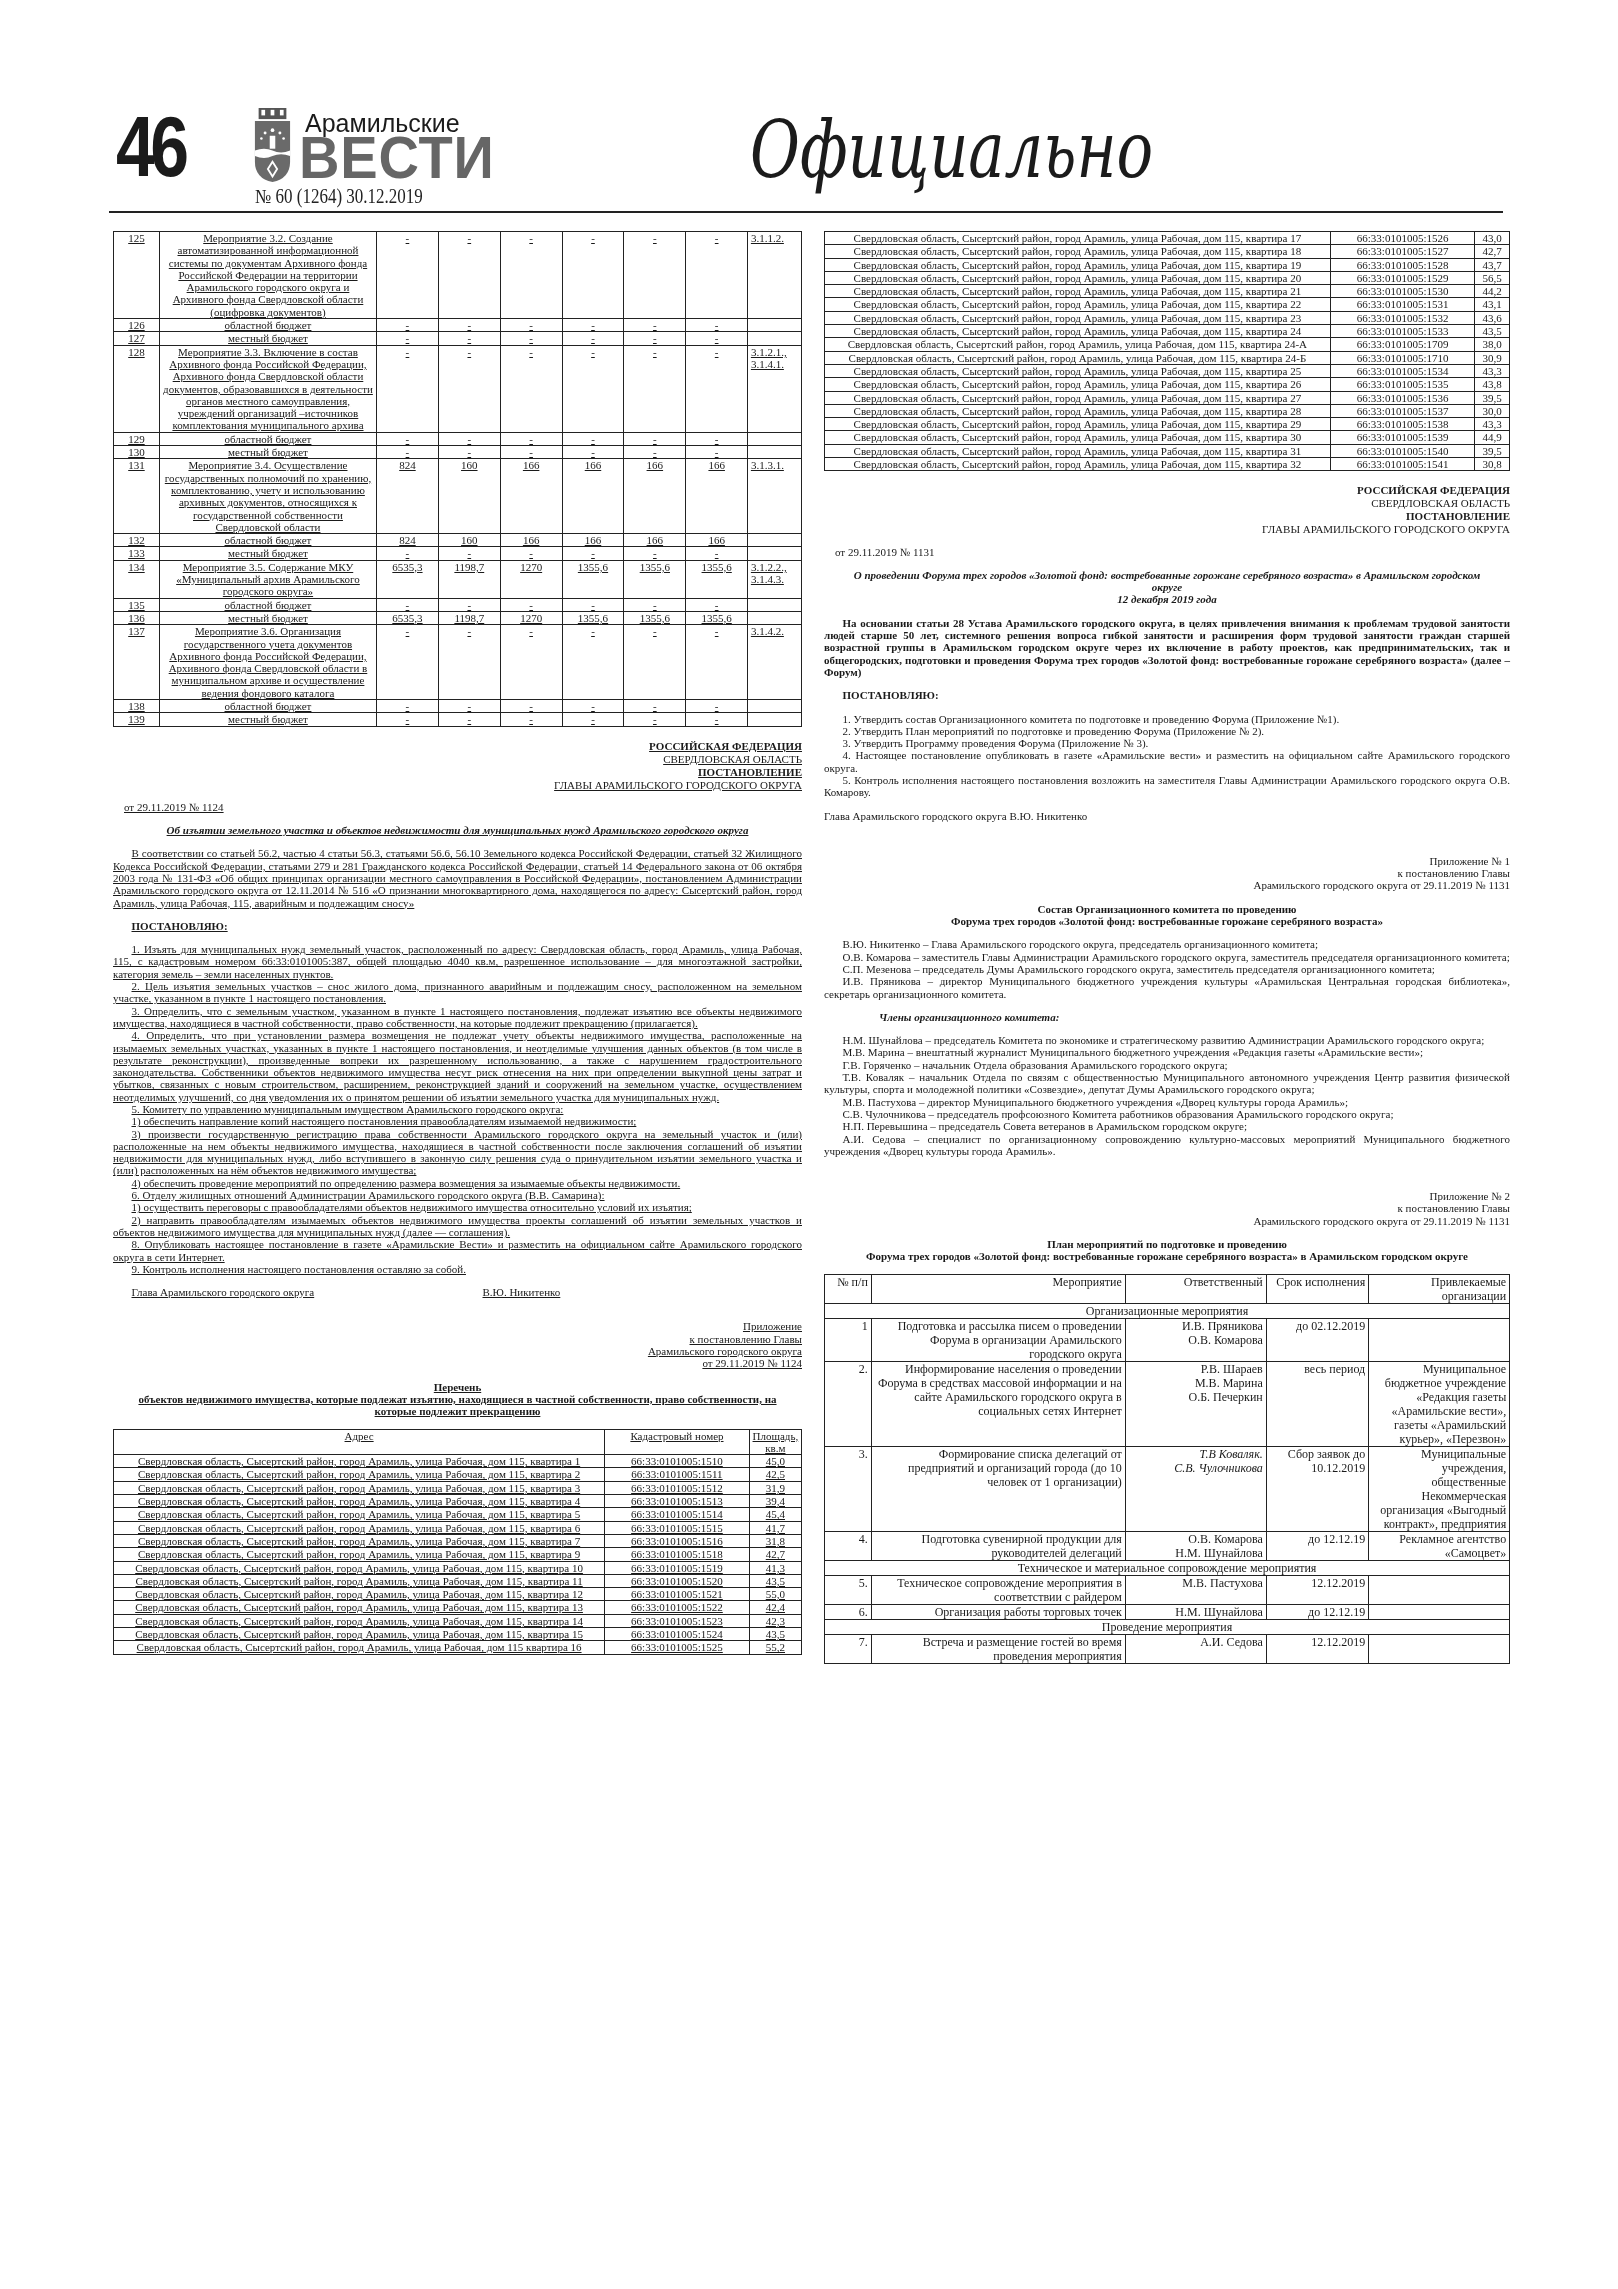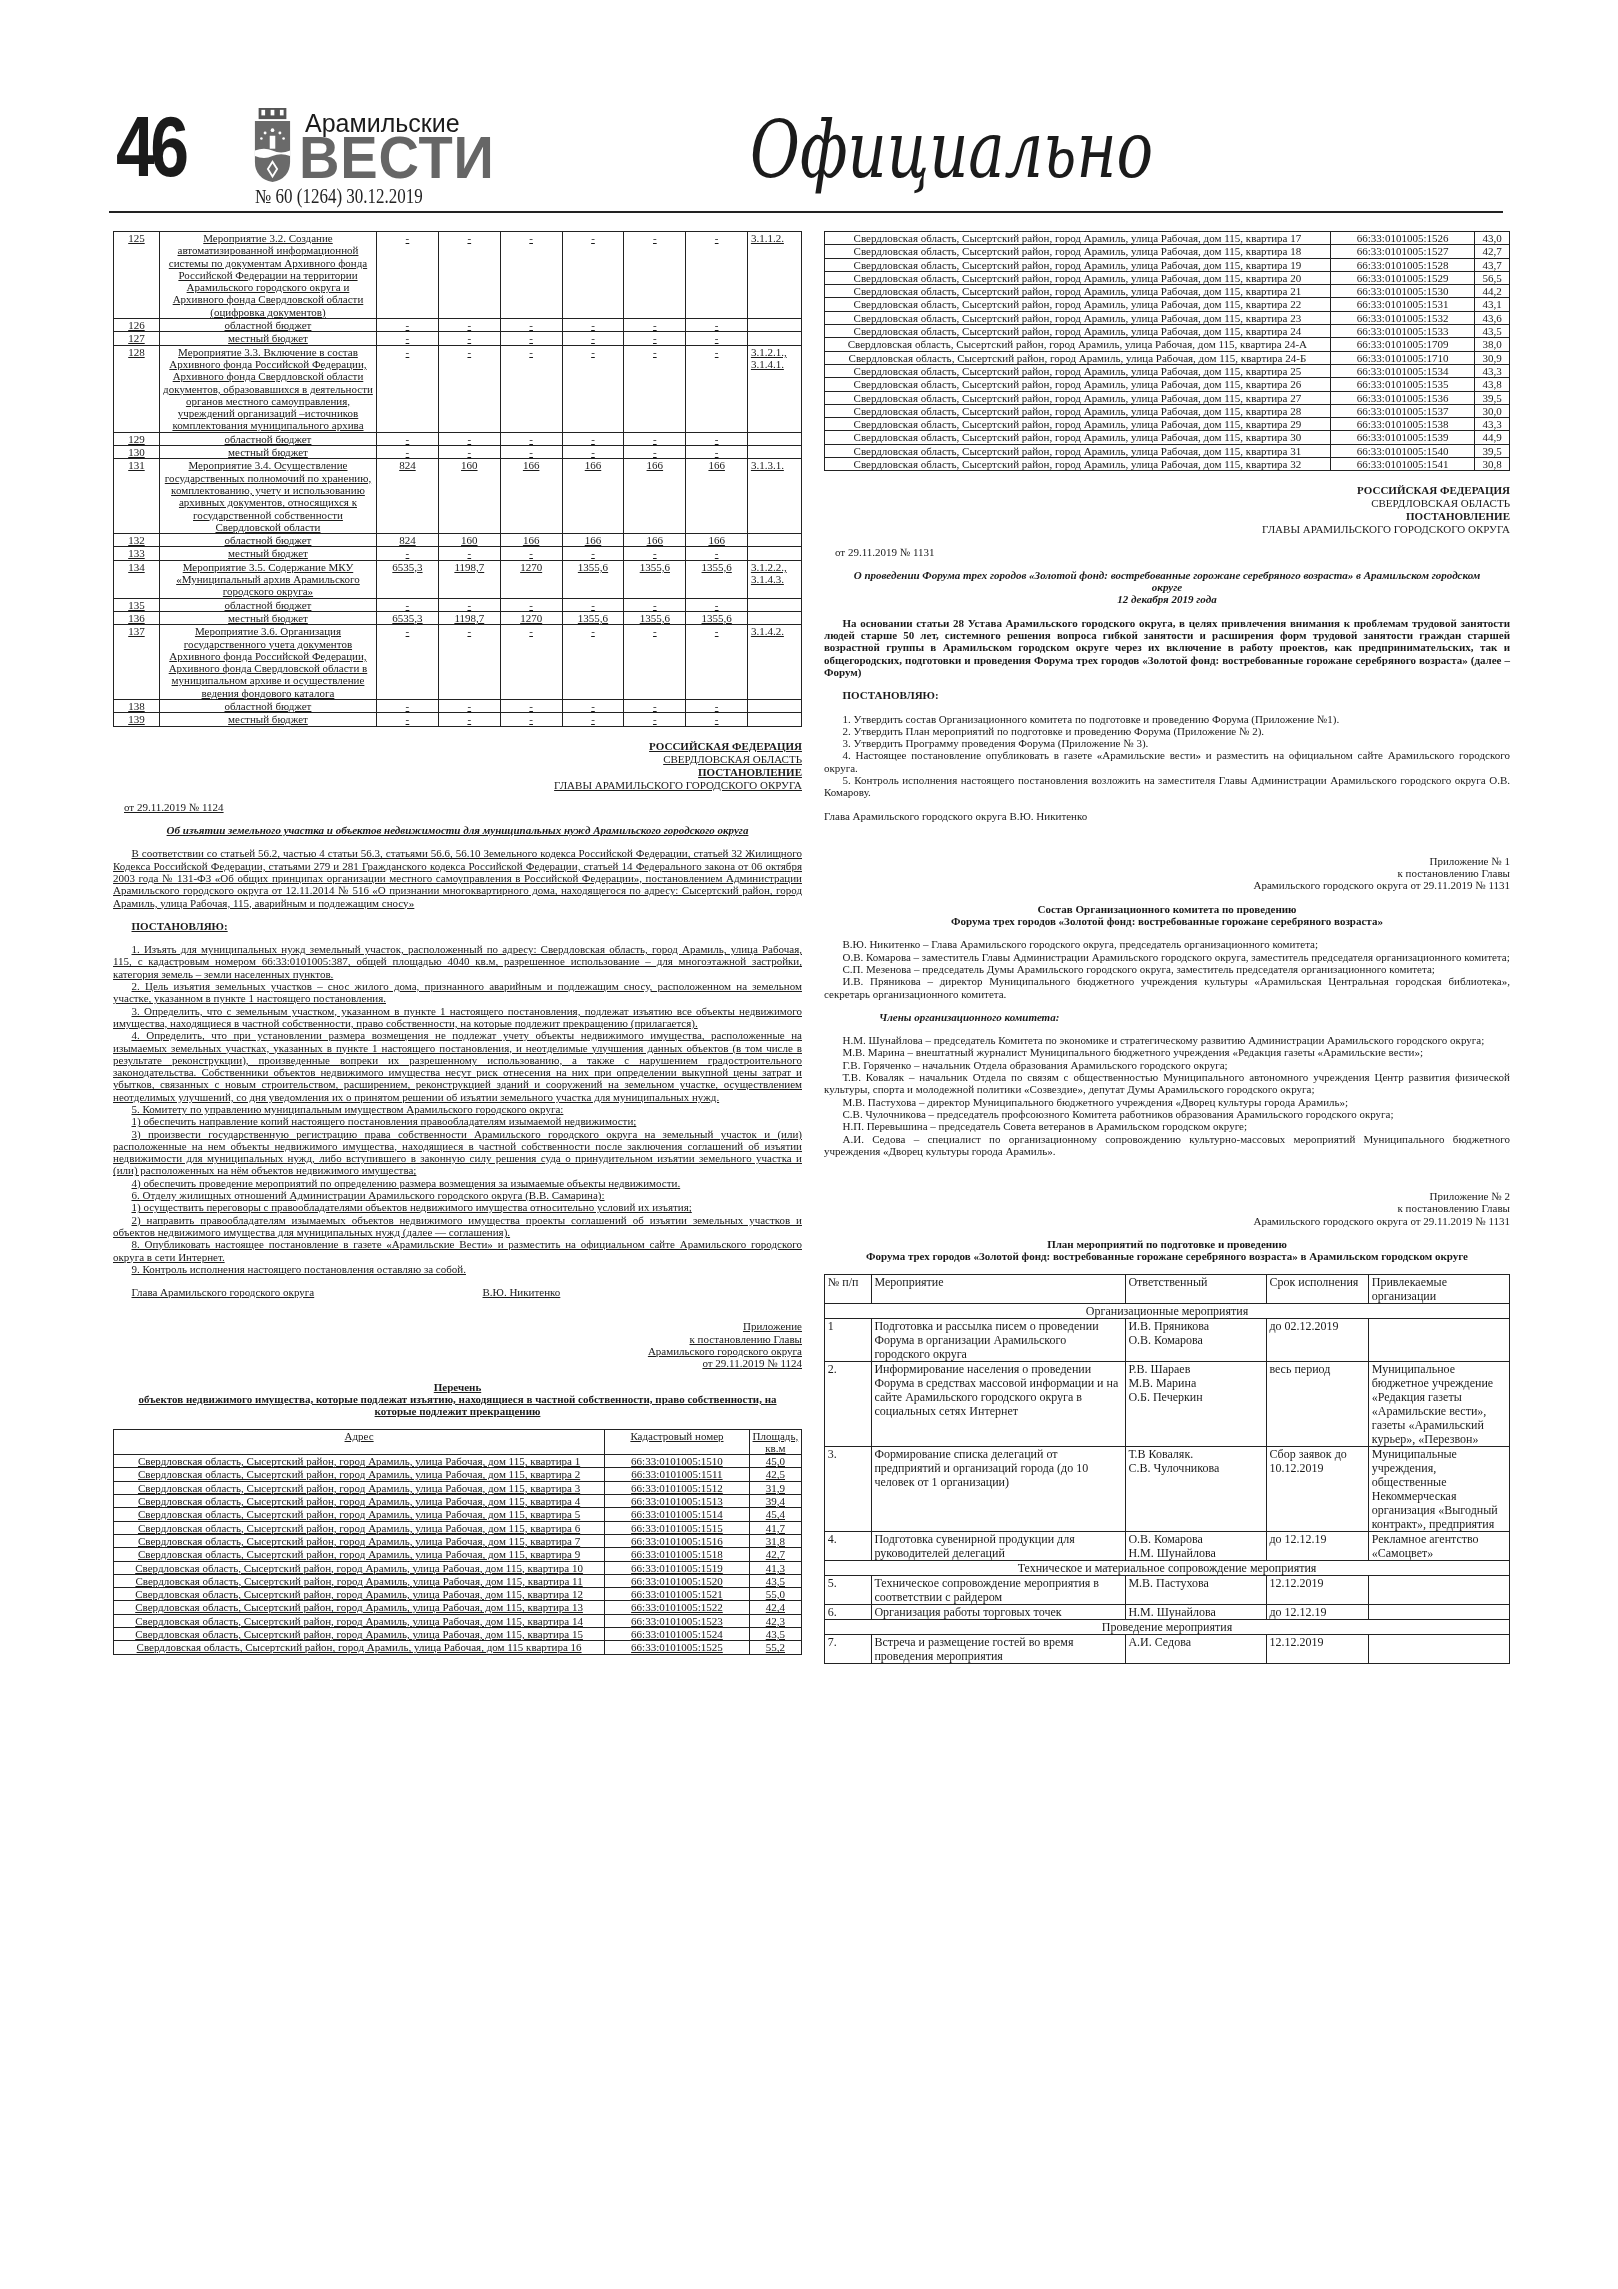--- a/index.html
+++ b/index.html
@@ -28,21 +28,21 @@
   table { border-collapse:collapse; width:100%; }
   td, th { border:0.9px solid #222; padding:0 2.8px; vertical-align:top; font-weight:normal; }
   .t-archive td { text-align:center; }
   .t-archive td.num { width:29.5px; }
   .t-archive td.desc { width:164px; }
   .t-archive td.v { width:42px; }
   .t-archive td.ref { width:31px; text-align:left; }
   .t-prop td.addr { text-align:center; }
   .t-prop td.cad { width:138px; text-align:center; white-space:nowrap; }
   .t-prop td.area { width:28px; text-align:center; }
-  .t-plan td { text-align:left; }
+  .t-plan td { text-align:right; }
   .t-plan td.section { text-align:center; }
 
   .center { text-align:center; }
   .right { text-align:right; }
   .b { font-weight:bold; }
   .it { font-style:italic; }
   .caps-block { text-align:right; margin:13px 0 9.2px 0; line-height:13px; }
   p { margin:0; text-align:justify; text-indent:18.5px; }
   p.noind { text-indent:0; }
   .gap { height:11px; }
@@ -576,21 +576,21 @@
             <td style="white-space: normal;">Информирование населения о проведении Форума в средствах массовой информации и на сайте Арамильского городского округа в социальных сетях Интернет</td>
             <td style="white-space: pre-line;">Р.В. Шараев
 М.В. Марина
 О.Б. Печеркин</td>
             <td style="white-space: normal;">весь период</td>
             <td style="white-space: normal;">Муниципальное бюджетное учреждение «Редакция газеты «Арамильские вести», газеты «Арамильский курьер», «Перезвон»</td>
           </tr>
           <tr>
             <td style="white-space: normal;">3.</td>
             <td style="white-space: normal;">Формирование списка делегаций от предприятий и организаций города (до 10 человек от 1 организации)</td>
-            <td style="white-space: pre-line;">Т.В Коваляк.
+            <td style="white-space: pre-line; font-style: italic;">Т.В Коваляк.
 С.В. Чулочникова</td>
             <td style="white-space: normal;">Сбор заявок до 10.12.2019</td>
             <td style="white-space: normal;">Муниципальные учреждения, общественные Некоммерческая организация «Выгодный контракт», предприятия</td>
           </tr>
           <tr>
             <td style="white-space: normal;">4.</td>
             <td style="white-space: normal;">Подготовка сувенирной продукции для руководителей делегаций</td>
             <td style="white-space: pre-line;">О.В. Комарова
 Н.М. Шунайлова</td>
             <td style="white-space: normal;">до 12.12.19</td>

